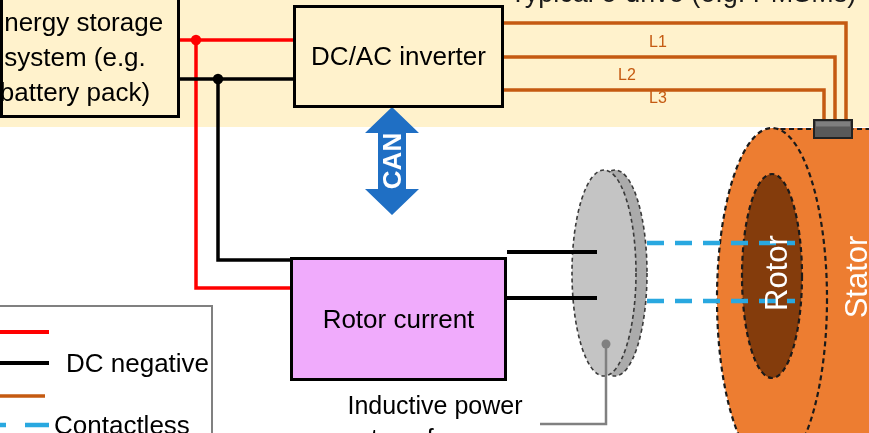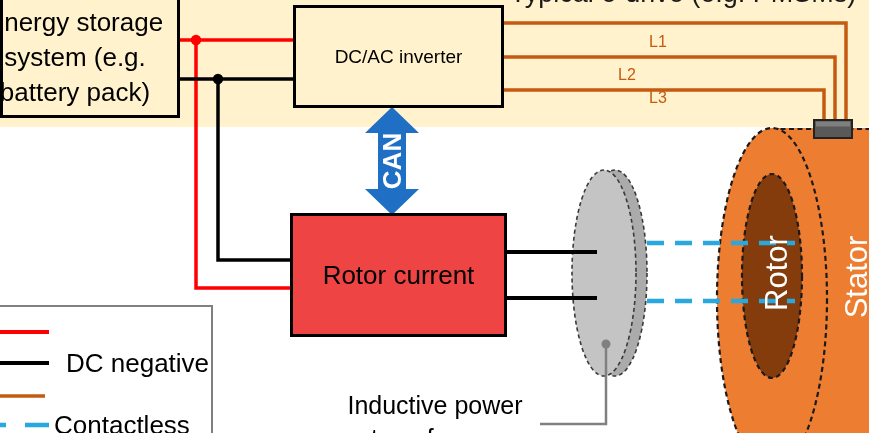--- a/index.html
+++ b/index.html
@@ -4,21 +4,21 @@
 <style>
   html,body{margin:0;padding:0;background:#fff;}
   #stage{
     position:relative;width:869px;height:433px;overflow:hidden;
     font-family:"Liberation Sans",sans-serif;background:#ffffff;color:#000;
   }
   .abs{position:absolute;}
   .band{left:0;top:0;width:869px;height:127px;background:#FFF2CC;}
   .box{border:3px solid #000;box-sizing:border-box;}
   .cream{background:#FFF2CC;}
-  .white{background:#ef4444;}
+  .white{background:#f0abfc;margin-top:44px;}
   .ctr{text-align:center;}
   .vtext{transform:rotate(-90deg);transform-origin:center center;}
   .wlabel{color:#fff;}
   .aclabel{color:#C55A11;font-size:16px;}
   .legend-label{font-size:26px;color:#000;white-space:nowrap;}
   svg{display:block;}
 </style>
 </head>
 <body>
 
@@ -67,21 +67,21 @@
   <div class="abs box cream" style="left:-30px;top:-45px;width:210px;height:163px;">
     <div class="abs ctr" style="left:0;top:47px;width:204px;font-size:26px;line-height:35px;">
       <div>Energy storage</div>
       <div>system (e.g.</div>
       <div>battery pack)</div>
     </div>
   </div>
   <div class="abs" style="left:0;top:0;width:3px;height:118px;background:#000;"></div>
 
   <div class="abs box cream" style="left:293px;top:5px;width:211px;height:103px;display:flex;align-items:center;justify-content:center;">
-    <span style="font-size:19px;">DC/AC inverter</span>
+    <span style="font-size:26px;">DC/AC inverter</span>
   </div>
 
   <div class="abs box white ctr" style="left:290px;top:213px;width:217px;height:124px;display:flex;flex-direction:column;align-items:center;justify-content:center;font-size:26px;line-height:34px;">
     <div>Rotor current</div>
   </div>
 
   <div class="abs ctr aclabel" style="left:630px;top:29px;width:56px;line-height:26px;">L1</div>
   <div class="abs ctr aclabel" style="left:599px;top:62px;width:56px;line-height:26px;">L2</div>
   <div class="abs ctr aclabel" style="left:630px;top:85px;width:56px;line-height:26px;">L3</div>
 

